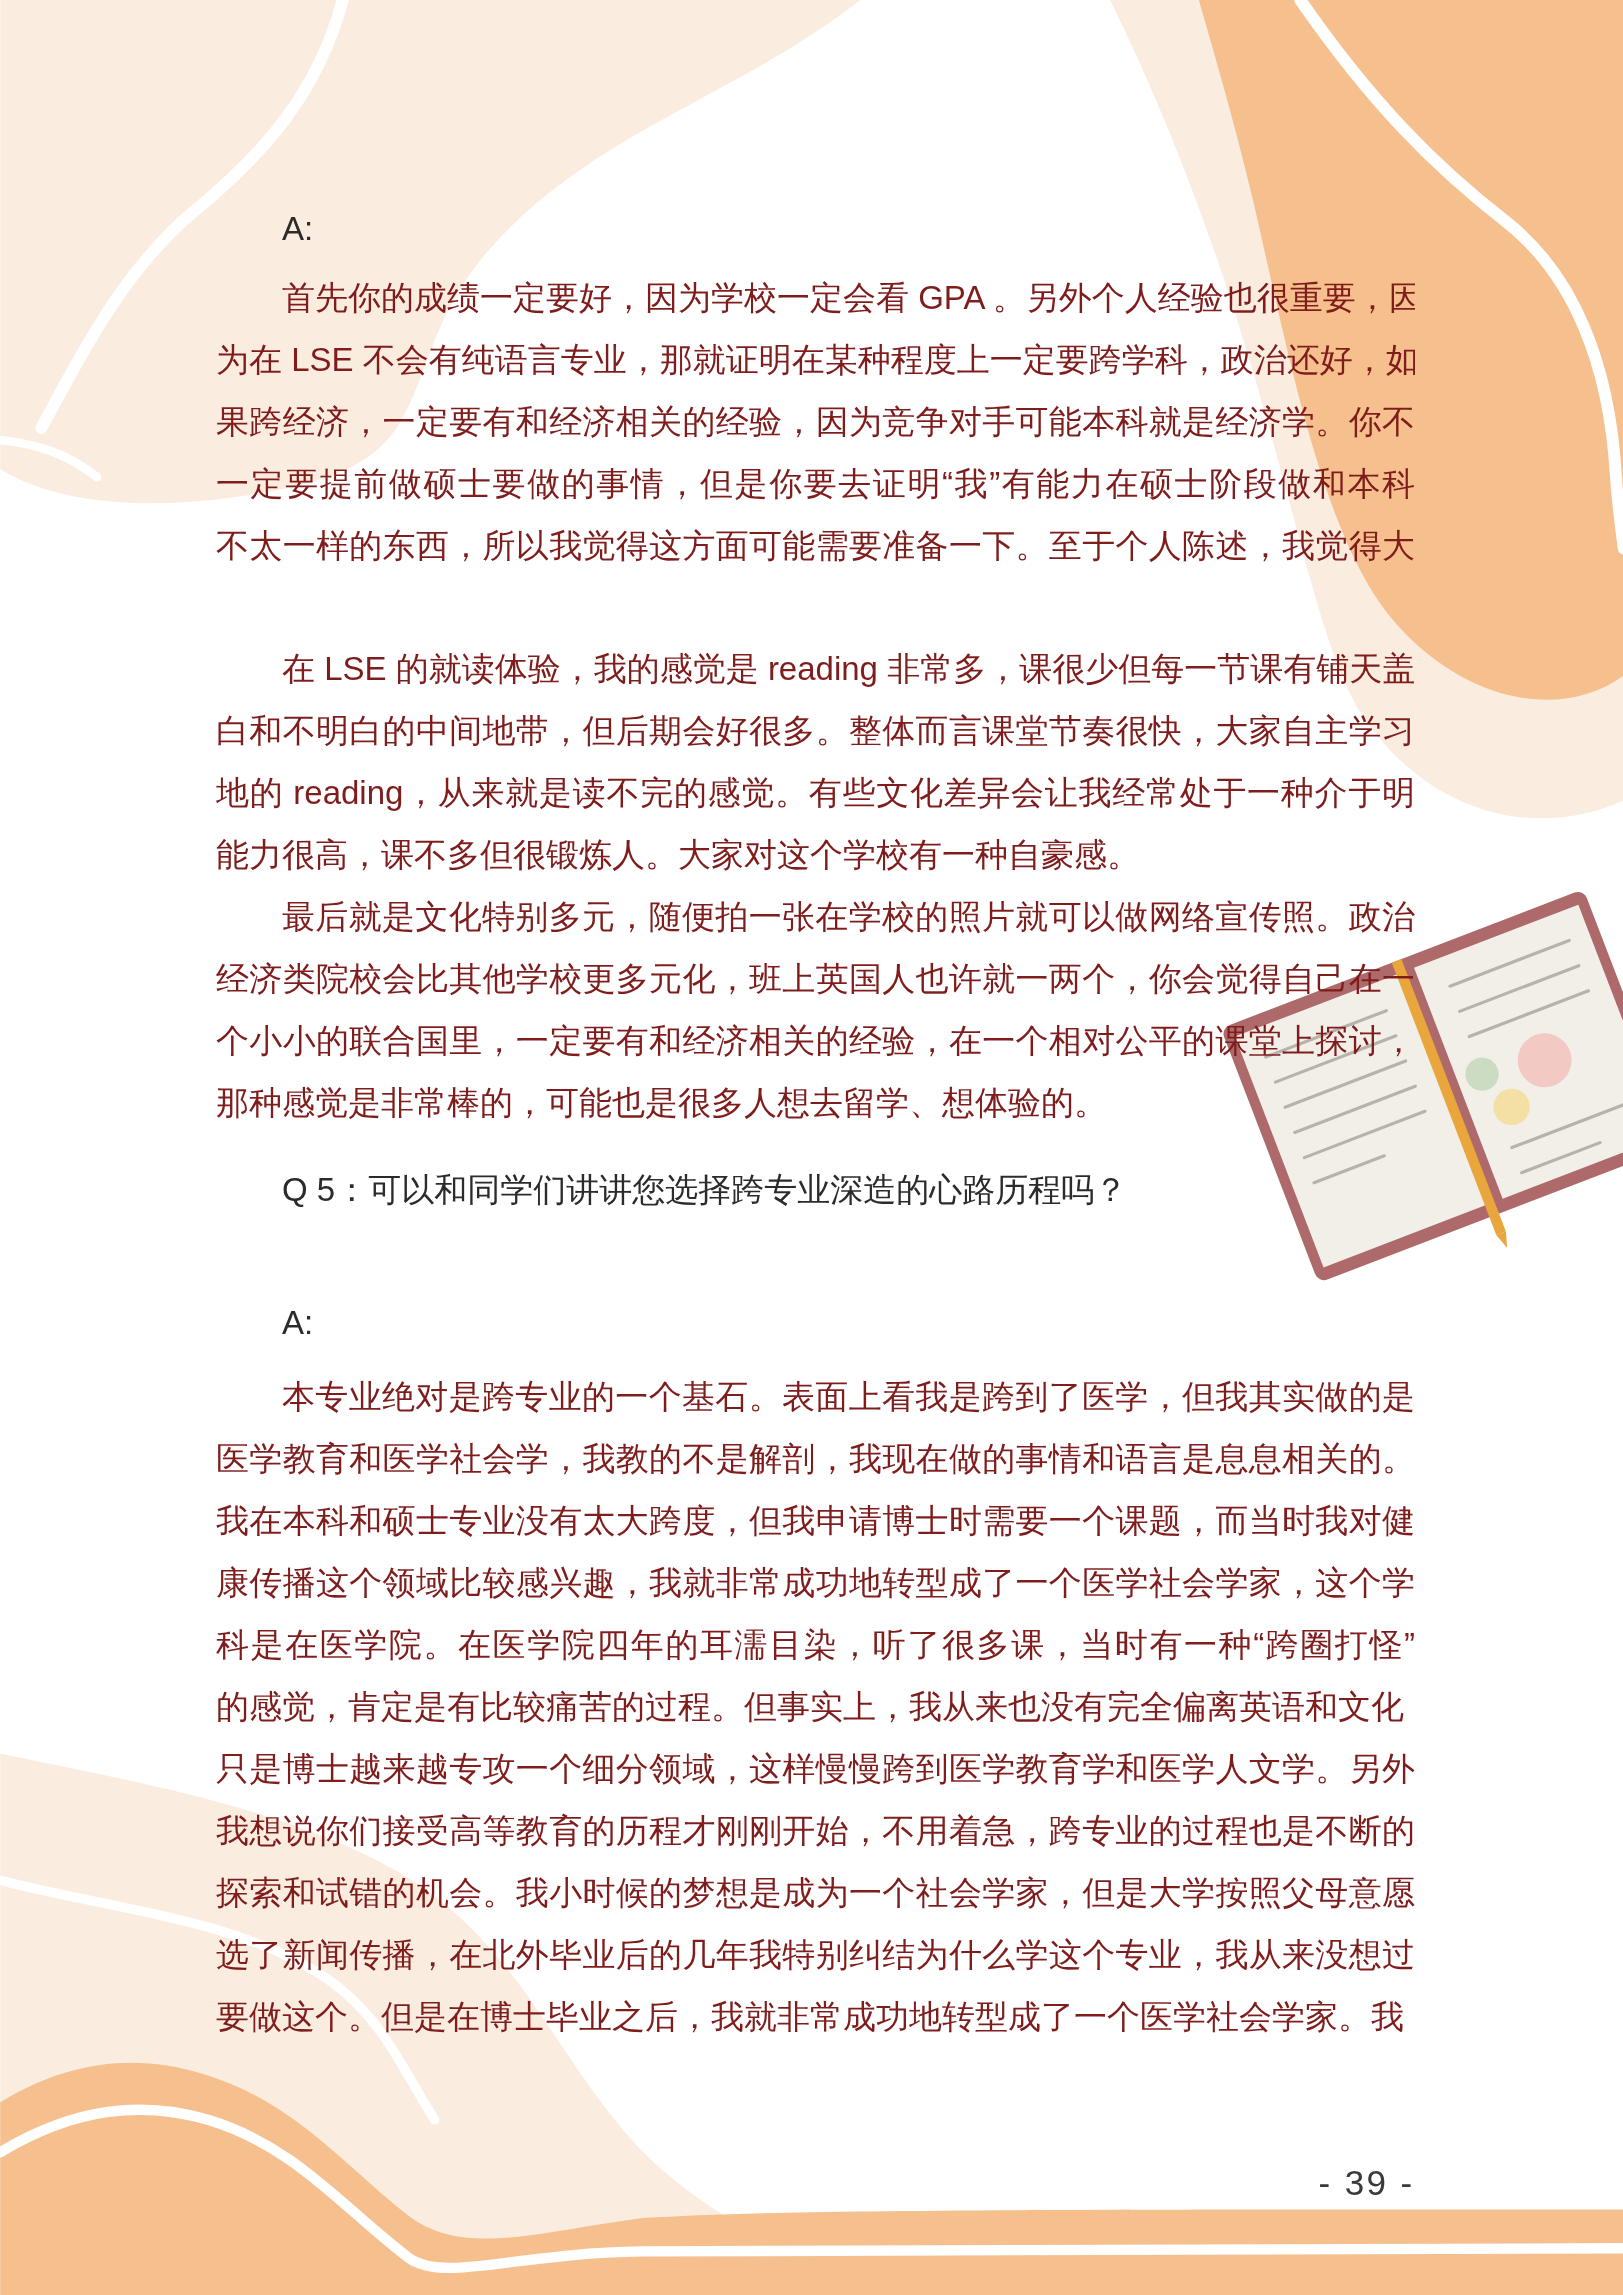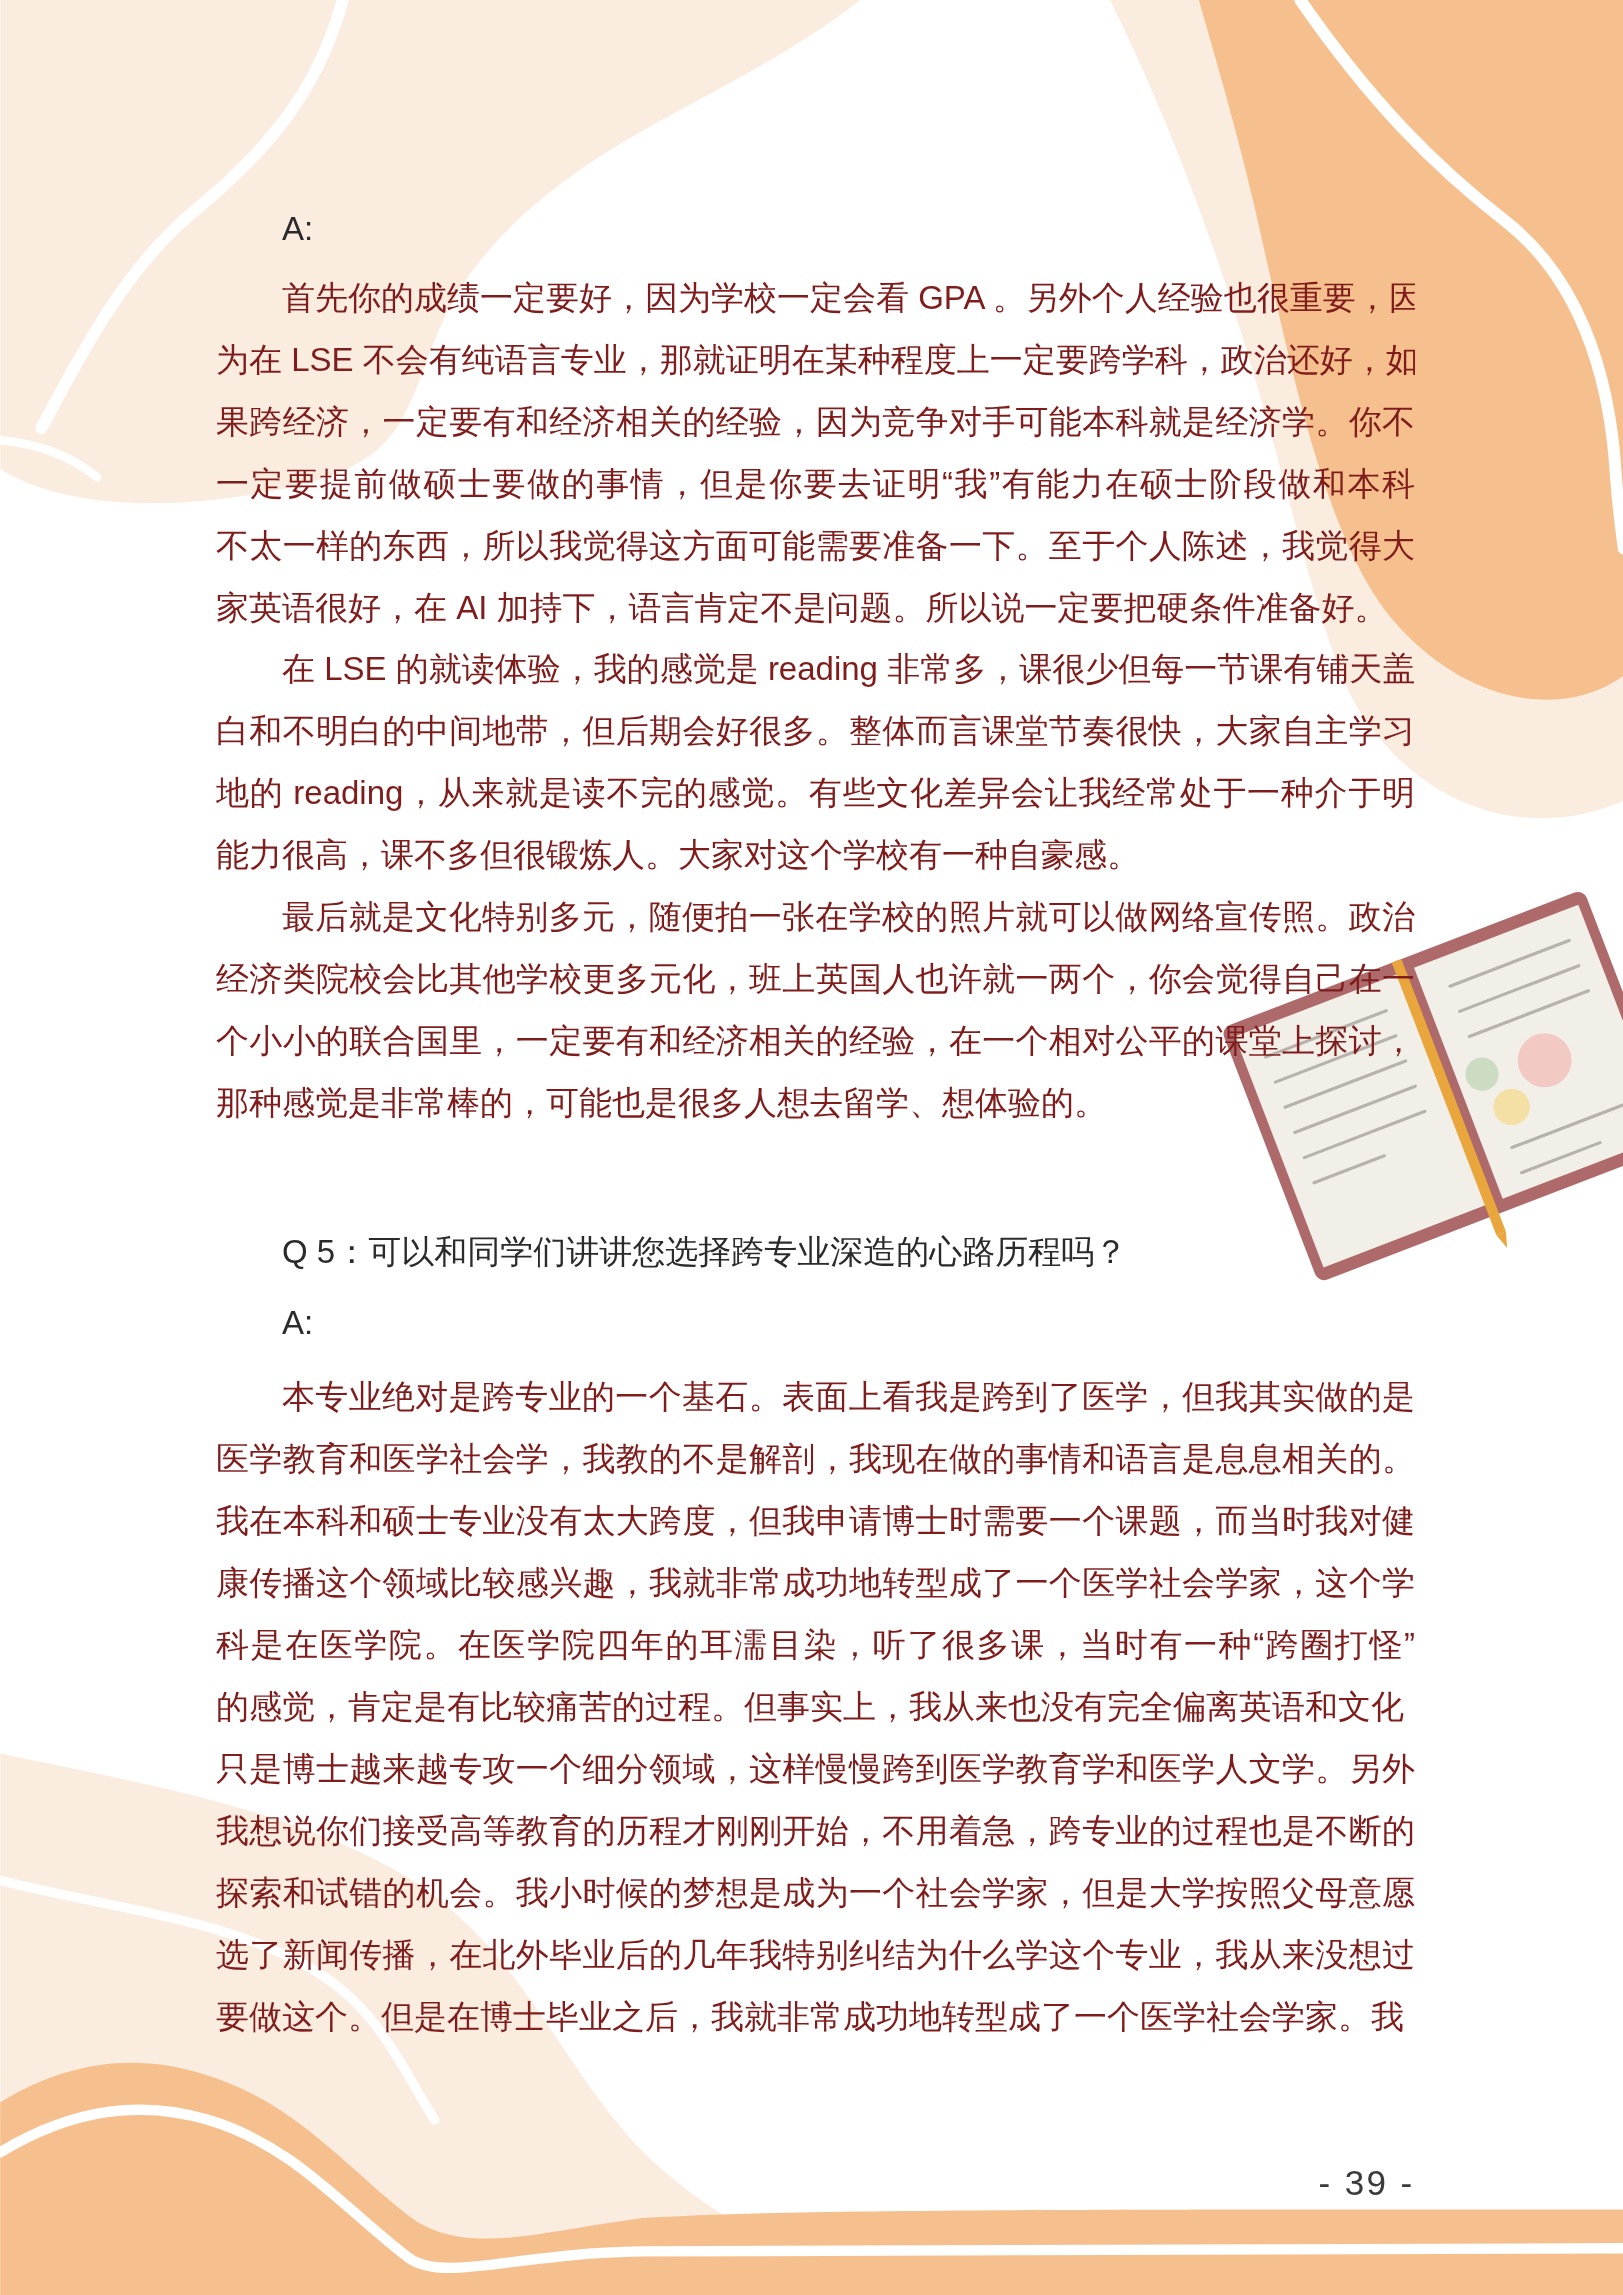--- a/index.html
+++ b/index.html
@@ -81,35 +81,34 @@
   </svg>
 
   <main class="text-layer">
     <div class="tline" style="top:198px">A:</div>
     <div class="para" style="top:267px">
         <div class="ln first">首先你的成绩一定要好，因为学校一定会看 GPA 。另外个人经验也很重要，因</div>
         <div class="ln">为在 LSE 不会有纯语言专业，那就证明在某种程度上一定要跨学科，政治还好，如</div>
         <div class="ln">果跨经济，一定要有和经济相关的经验，因为竞争对手可能本科就是经济学。你不</div>
         <div class="ln">一定要提前做硕士要做的事情，但是你要去证明“我”有能力在硕士阶段做和本科</div>
         <div class="ln">不太一样的东西，所以我觉得这方面可能需要准备一下。至于个人陈述，我觉得大</div>
-        <div class="ln last">家英语很好，在 AI 加持下，语言肯定不是问题。所以说一定要把硬条件准备好。</div>
       </div>
     <div class="para" style="top:638px">
         <div class="ln first">在 LSE 的就读体验，我的感觉是 reading 非常多，课很少但每一节课有铺天盖</div>
         <div class="ln">白和不明白的中间地带，但后期会好很多。整体而言课堂节奏很快，大家自主学习</div>
         <div class="ln">地的 reading，从来就是读不完的感觉。有些文化差异会让我经常处于一种介于明</div>
         <div class="ln last">能力很高，课不多但很锻炼人。大家对这个学校有一种自豪感。</div>
       </div>
     <div class="para" style="top:886px">
         <div class="ln first">最后就是文化特别多元，随便拍一张在学校的照片就可以做网络宣传照。政治</div>
         <div class="ln">经济类院校会比其他学校更多元化，班上英国人也许就一两个，你会觉得自己在一</div>
         <div class="ln">个小小的联合国里，一定要有和经济相关的经验，在一个相对公平的课堂上探讨，</div>
         <div class="ln last">那种感觉是非常棒的，可能也是很多人想去留学、想体验的。</div>
       </div>
-    <div class="tline" style="top:1221px">Q 5：可以和同学们讲讲您选择跨专业深造的心路历程吗？</div>
+    <div class="tline" style="top:1159px">Q 5：可以和同学们讲讲您选择跨专业深造的心路历程吗？</div>
     <div class="tline" style="top:1292px">A:</div>
     <div class="para" style="top:1366px">
         <div class="ln first">本专业绝对是跨专业的一个基石。表面上看我是跨到了医学，但我其实做的是</div>
         <div class="ln">医学教育和医学社会学，我教的不是解剖，我现在做的事情和语言是息息相关的。</div>
         <div class="ln">我在本科和硕士专业没有太大跨度，但我申请博士时需要一个课题，而当时我对健</div>
         <div class="ln">康传播这个领域比较感兴趣，我就非常成功地转型成了一个医学社会学家，这个学</div>
         <div class="ln">科是在医学院。在医学院四年的耳濡目染，听了很多课，当时有一种“跨圈打怪”</div>
         <div class="ln">的感觉，肯定是有比较痛苦的过程。但事实上，我从来也没有完全偏离英语和文化，</div>
         <div class="ln">只是博士越来越专攻一个细分领域，这样慢慢跨到医学教育学和医学人文学。另外</div>
         <div class="ln">我想说你们接受高等教育的历程才刚刚开始，不用着急，跨专业的过程也是不断的</div>

